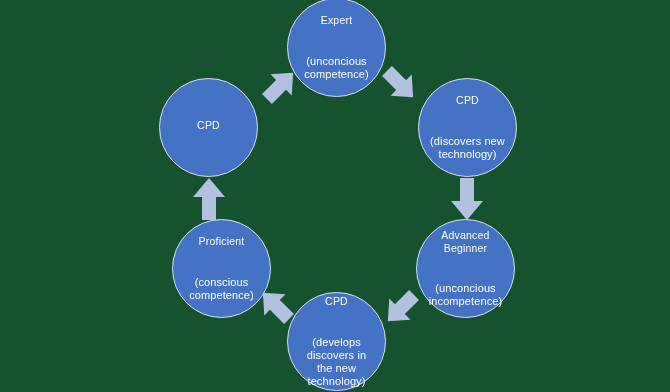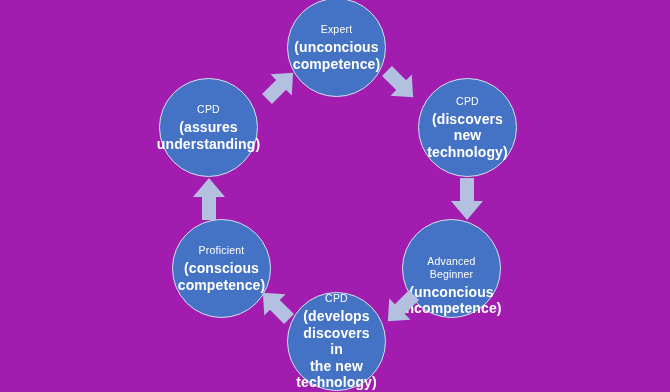--- a/index.html
+++ b/index.html
@@ -4,21 +4,21 @@
 <style>
   html, body {
     margin: 0;
     padding: 0;
     background: #000000;
   }
   #canvas {
     position: relative;
     width: 670px;
     height: 392px;
-    background: #a21caf;
+    background: #14532d;
     overflow: hidden;
     font-family: "Liberation Sans", sans-serif;
   }
   .node {
     position: absolute;
     border-radius: 50%;
     background: #4472C4;
     border: 1.5px solid #D8E0F0;
     box-sizing: border-box;
     display: flex;
@@ -30,25 +30,26 @@
     line-height: 1.18;
   }
   .node-title {
     font-size: 10.5px;
     font-weight: 400;
     letter-spacing: .2px;
     margin-bottom: 4px;
     white-space: pre-line;
   }
   .node-sub {
-    font-size: 14px;
-    font-weight: 700;
+    font-size: 11px;
+    font-weight: 400;
     letter-spacing: .1px;
     white-space: pre-line;
     padding: 0 9px;
+    margin-top: 24px;
   }
   .arrow {
     position: absolute;
   }
   .arrow svg { display: block; overflow: visible; }
 </style>
 </head>
 <body>
 
 <div id="canvas">
@@ -58,21 +59,21 @@
     <div class="node-sub">(unconcious
 competence)</div>
   </div>
 
   <div class="node" style="left:418px; top:78px; width:99px; height:99px;">
     <div class="node-title">CPD</div>
     <div class="node-sub">(discovers new
 technology)</div>
   </div>
 
-  <div class="node" style="left:402px; top:219px; width:99px; height:99px;justify-content:flex-end;">
+  <div class="node" style="left:416px; top:219px; width:99px; height:99px;">
     <div class="node-title">Advanced
 Beginner</div>
     <div class="node-sub">(unconcious
 incompetence)</div>
   </div>
 
   <div class="node" style="left:287px; top:292px; width:99px; height:99px;">
     <div class="node-title">CPD</div>
     <div class="node-sub">(develops
 discovers in
@@ -81,22 +82,20 @@
   </div>
 
   <div class="node" style="left:172px; top:219px; width:99px; height:99px;">
     <div class="node-title">Proficient</div>
     <div class="node-sub">(conscious
 competence)</div>
   </div>
 
   <div class="node" style="left:159px; top:78px; width:99px; height:99px;">
     <div class="node-title">CPD</div>
-    <div class="node-sub">(assures
-understanding)</div>
   </div>
 
   <div class="arrow" style="left:256px; top:64px; width:46px; height:46px;">
     <svg width="46" height="46" viewBox="0 0 46 46">
       <g transform="rotate(45 23 23)">
         <path d="M23 3 L38 20 L30 20 L30 40 L16 40 L16 20 L8 20 Z" fill="#B4C0E0"></path>
       </g>
     </svg>
   </div>
 

